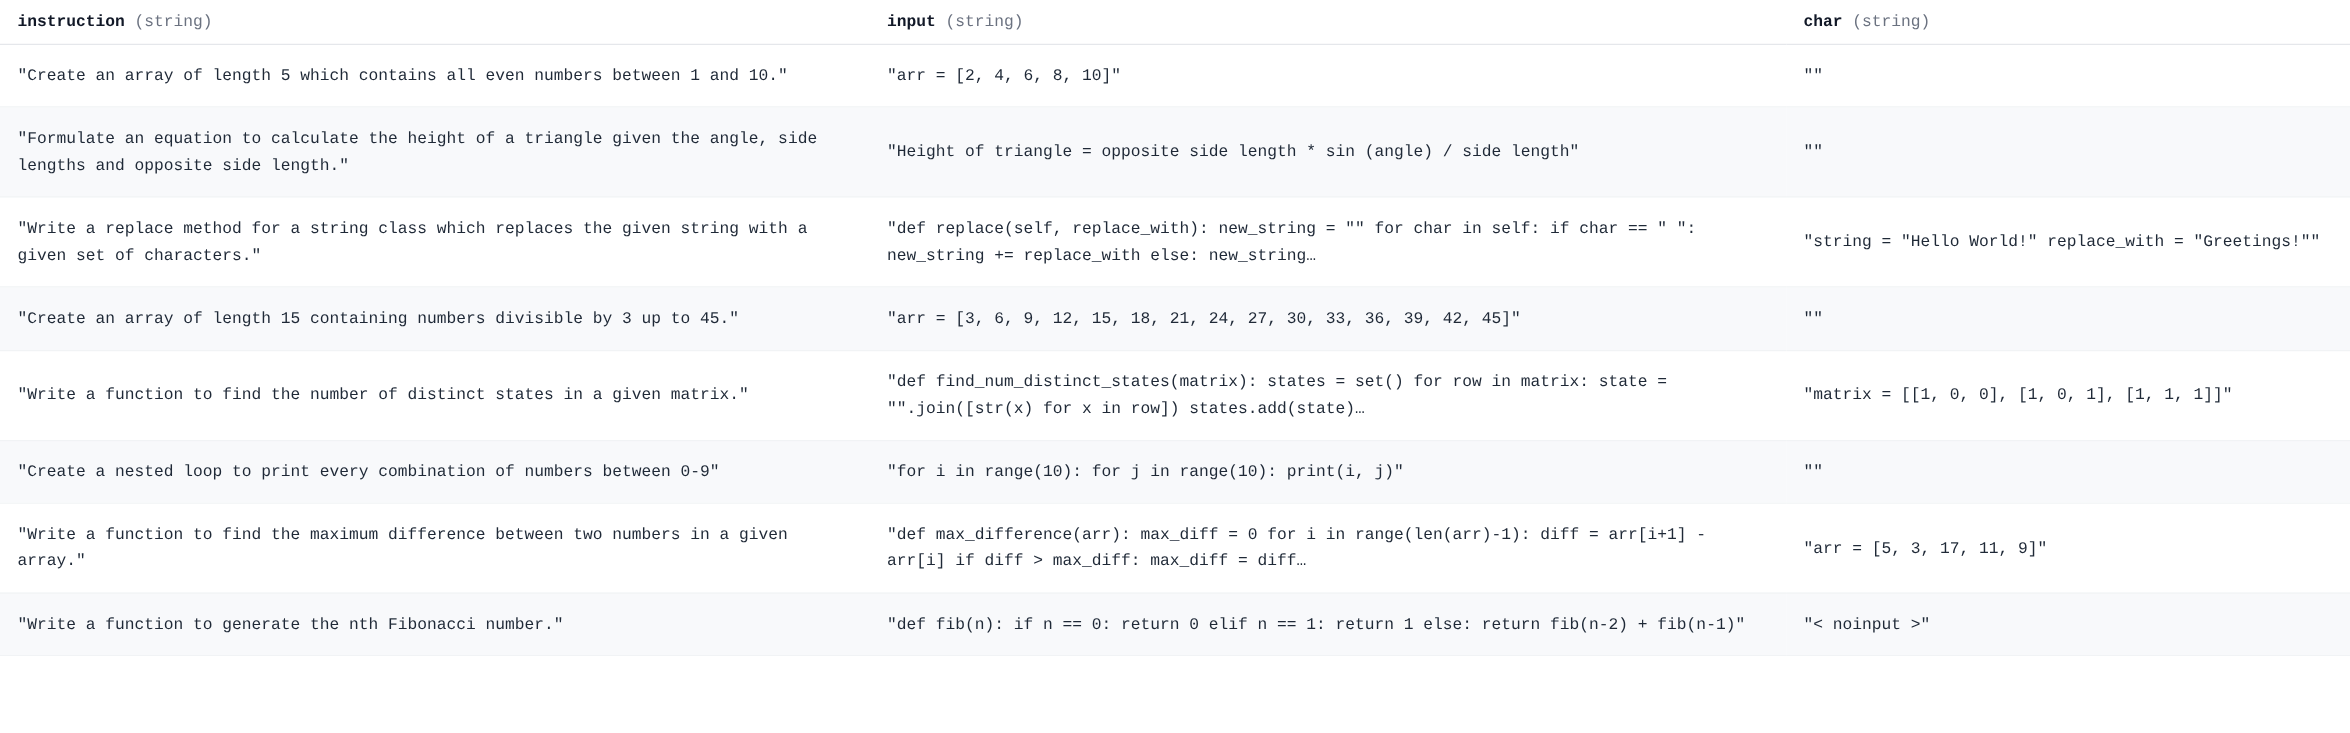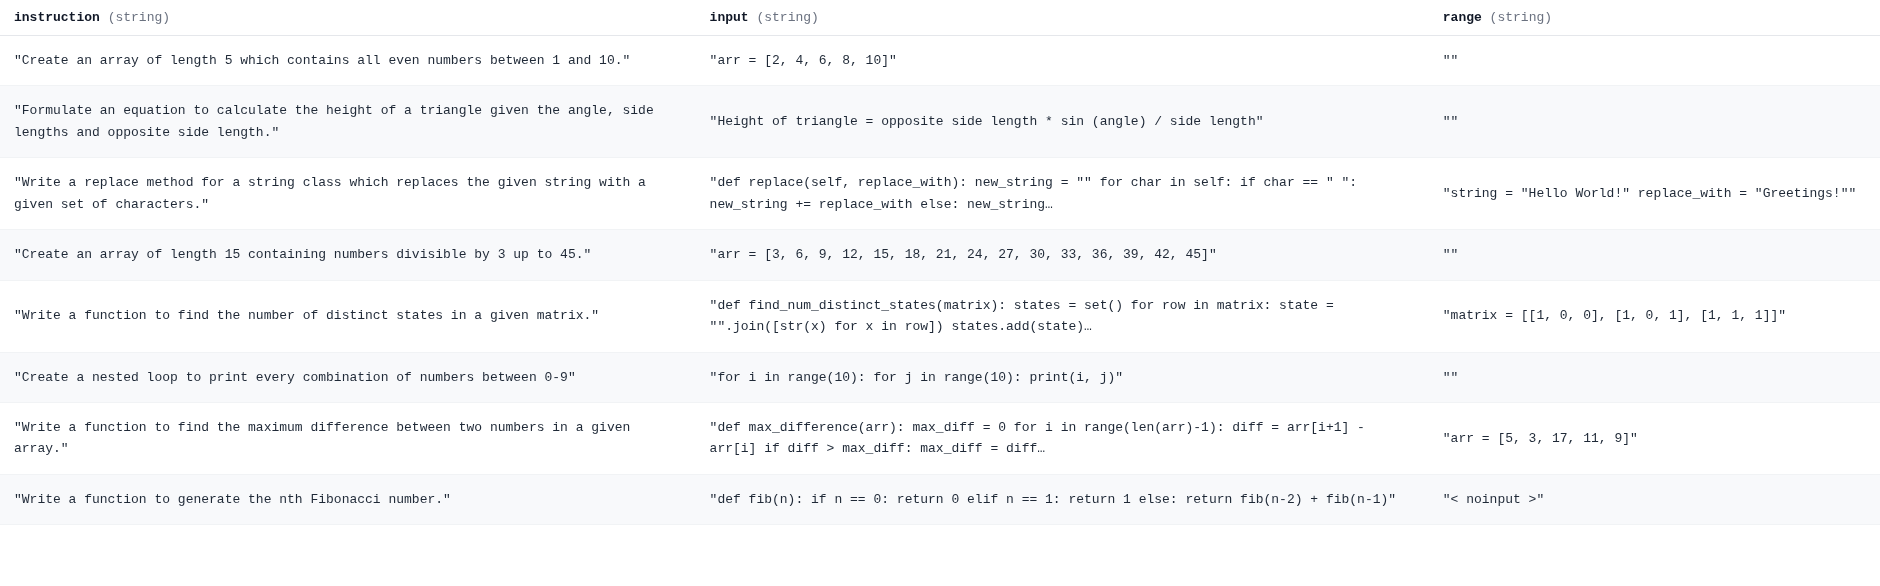--- a/index.html
+++ b/index.html
@@ -72,21 +72,21 @@
       <tr>
         <th class="col-instruction">
           <span>instruction</span>
           <span class="type-label"> (<span>string</span>)</span>
         </th>
         <th class="col-output">
           <span>input</span>
           <span class="type-label"> (<span>string</span>)</span>
         </th>
         <th class="col-input">
-          <span>range</span>
+          <span>char</span>
           <span class="type-label"> (<span>string</span>)</span>
         </th>
       </tr>
     </thead>
     <tbody>
       <tr>
         <td>"Create an array of length 5 which contains all even numbers between 1 and 10."</td>
         <td>"arr = [2, 4, 6, 8, 10]"</td>
         <td>""</td>
       </tr>

